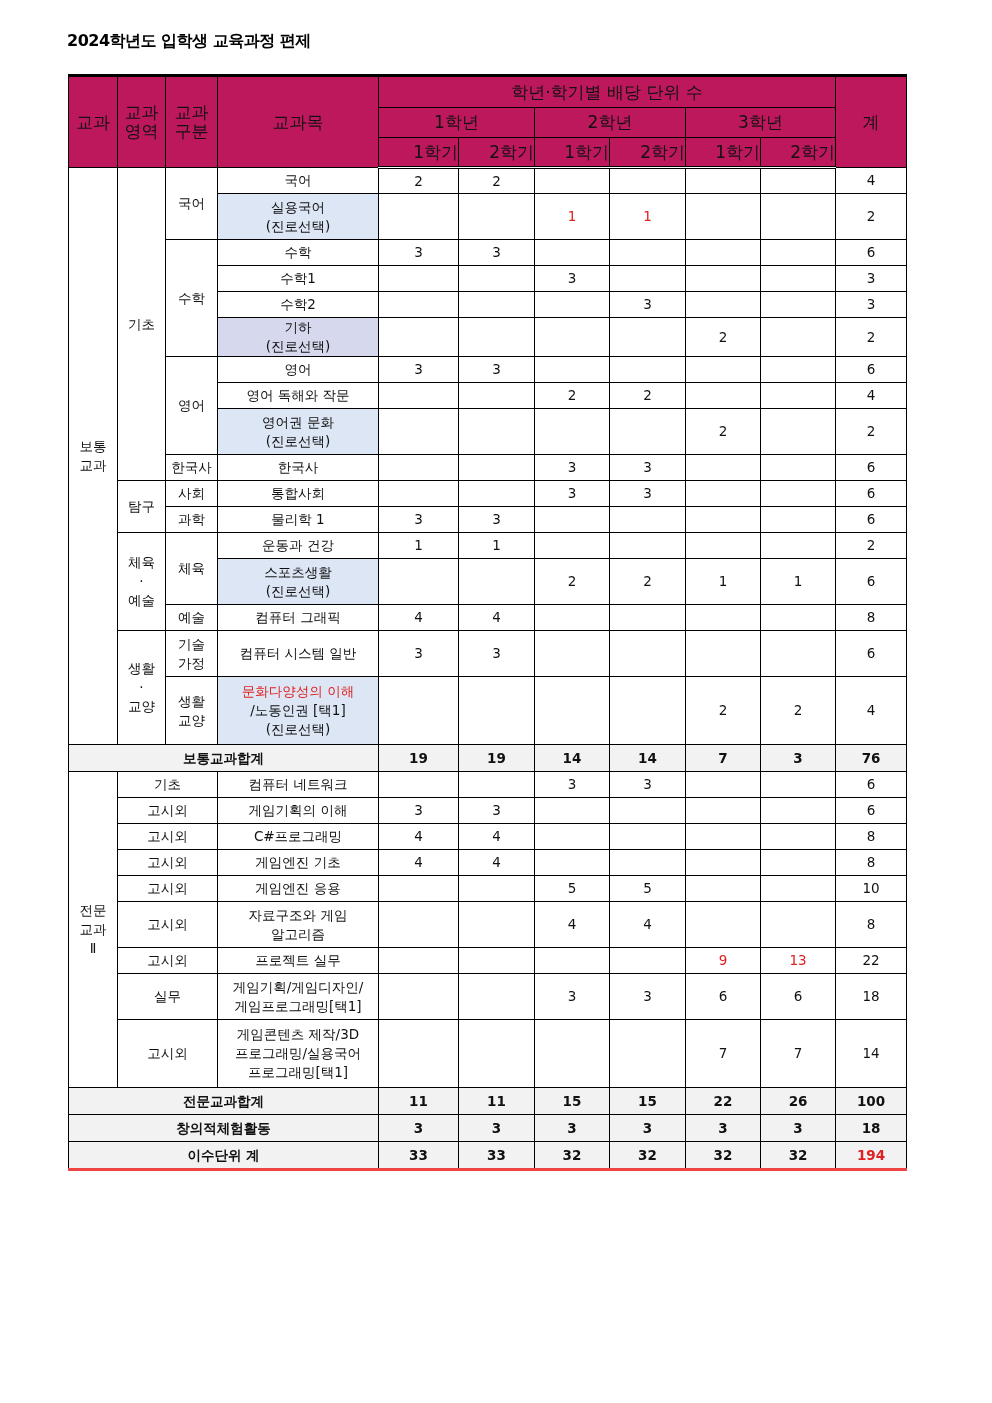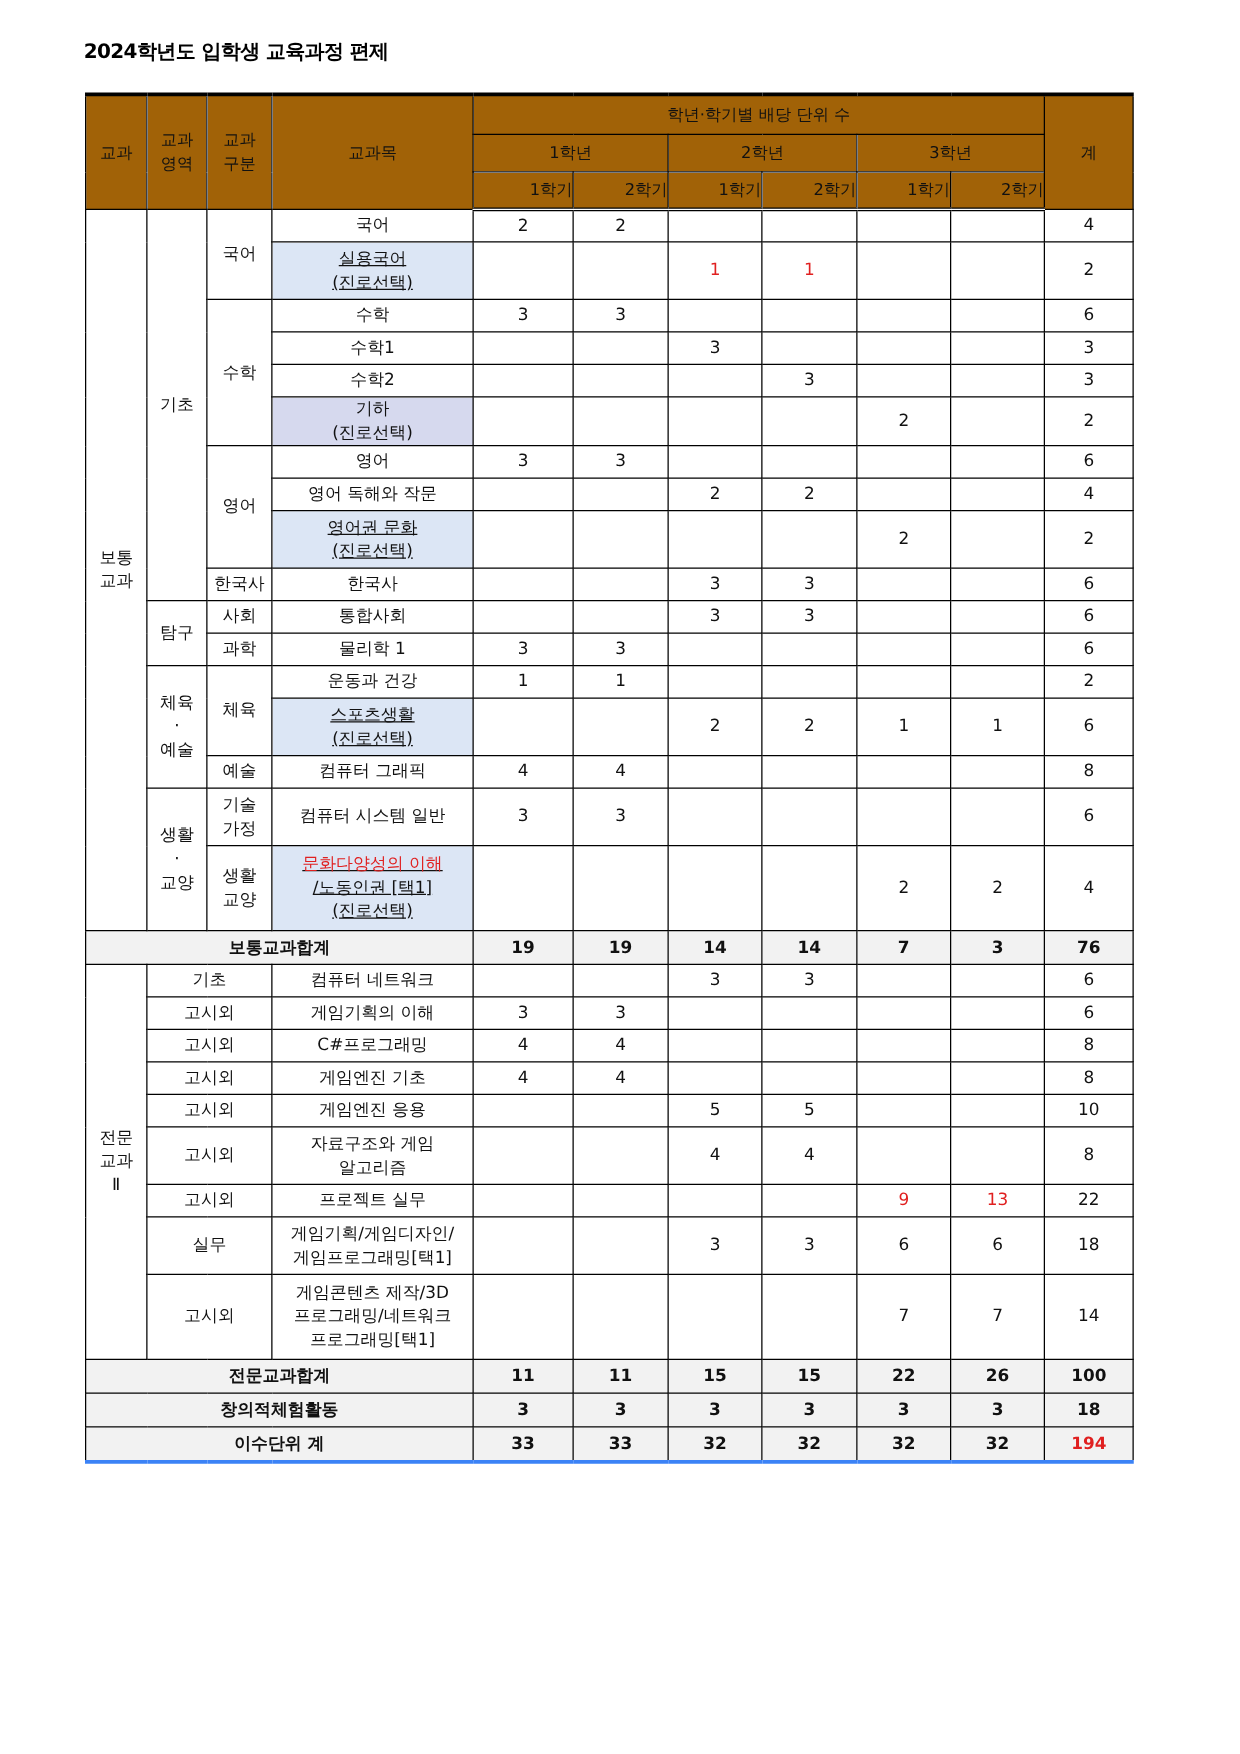--- a/index.html
+++ b/index.html
@@ -3,35 +3,35 @@
 <meta charset="utf-8">
 <style>
   html, body { margin: 0; padding: 0; background: #ffffff; }
   body { width: 992px; height: 1403px; position: relative; font-family: "DejaVu Sans", "Liberation Sans", sans-serif; color: #111; }
   .title { position: absolute; left: 67px; top: 31px; font-size: 16px; font-weight: bold; letter-spacing: -0.5px; color: #000; }
   table.cur { position: absolute; left: 68px; top: 74px; border-collapse: collapse; table-layout: fixed; width: 838px; font-size: 13.5px; }
   table.cur td, table.cur th { border: 1px solid #000; text-align: center; vertical-align: middle; padding: 0; line-height: 19px; overflow: hidden; }
   table.cur col.c0 { width: 49px; } col.c1 { width: 48px; } col.c2 { width: 52px; } col.c3 { width: 161px; }
   col.c4 { width: 80px; } col.c5 { width: 76px; } col.c6 { width: 75px; } col.c7 { width: 76px; }
   col.c8 { width: 75px; } col.c9 { width: 75px; } col.c10 { width: 71px; }
-  thead th { background: #a16207; font-weight: normal; font-size: 13px; color: #111; }
+  thead th { background: #be185d; font-weight: normal; font-size: 17px; color: #111; }
   thead tr.h1 th { border-top: 3px solid #000; height: 30px; }
   thead tr.h2 th { height: 29px; }
   thead tr.h3 th { height: 28px; border-bottom: 3px double #000; text-align: right; }
   td.lastc, th.lastc { border-right: none; }
   th.firstc, td.firstc { border-left: none; }
   .h27 { height: 26px; }
   .h47 { height: 46px; }
   .h40 { height: 39px; }
   .h69 { height: 68px; }
-  .sel { background: #dce6f5; text-decoration: underline; }
+  .sel { background: #dce6f5; }
   .sel2 { background: #d6d9ee; }
   .red { color: #e02020; }
   tr.sum td { background: #f2f2f2; font-weight: bold; height: 26px; font-size: 13.5px; text-align: center; }
-  tr.last td { border-bottom: 3px solid #3b82f6; }
+  tr.last td { border-bottom: 3px solid #ef4444; }
 </style>
 </head>
 <body>
 
 <div class="title">2024학년도 입학생 교육과정 편제</div>
 
 <table class="cur">
   <colgroup>
     <col class="c0">
       <col class="c1">
@@ -367,21 +367,21 @@
       <td></td>
         <td></td>
       <td>3</td>
         <td>3</td>
       <td>6</td>
         <td>6</td>
       <td class="lastc">18</td>
     </tr>
     <tr class="h69">
       <td colspan="2">고시외</td>
-      <td><span>게임콘텐츠 제작/3D</span><br><span>프로그래밍/네트워크</span><br><span>프로그래밍[택1]</span></td>
+      <td><span>게임콘텐츠 제작/3D</span><br><span>프로그래밍/실용국어</span><br><span>프로그래밍[택1]</span></td>
       <td></td>
         <td></td>
       <td></td>
         <td></td>
       <td>7</td>
         <td>7</td>
       <td class="lastc">14</td>
     </tr>
 
     <tr class="sum">

